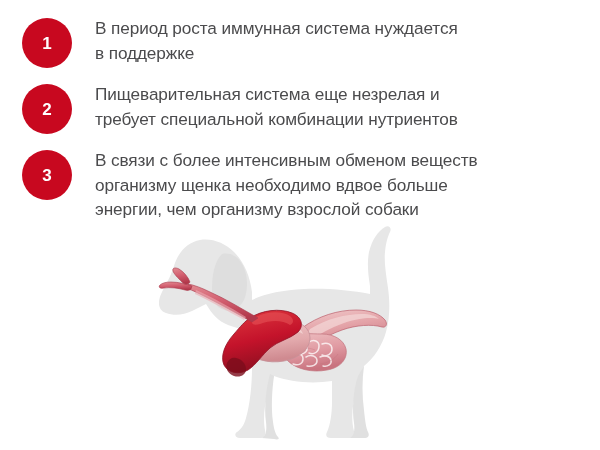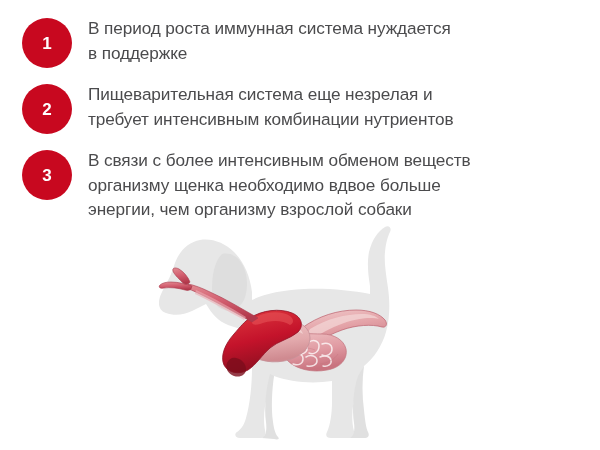--- a/index.html
+++ b/index.html
@@ -41,21 +41,21 @@
     font-weight:bold;
     display:flex;
     align-items:center;
     justify-content:center;
     line-height:1;
     letter-spacing:0;
   }
 
   .bullet-text {
     position:absolute;
-    left:88px; top:-2px;
+    left:95px; top:-2px;
     width:480px;
     color:#4b4b4d;
     font-size:17.2px;
     line-height:24.5px;
     white-space:pre-line;
     letter-spacing:-0.1px;
   }
 
   
   .illustration {
@@ -74,21 +74,21 @@
 
     <div class="bullet-row r0">
       <div class="badge">1</div>
       <div class="bullet-text">В период роста иммунная система нуждается
 в поддержке</div>
     </div>
 
     <div class="bullet-row r1">
       <div class="badge">2</div>
       <div class="bullet-text">Пищеварительная система еще незрелая и
-требует интенсивным комбинации нутриентов</div>
+требует специальной комбинации нутриентов</div>
     </div>
 
     <div class="bullet-row r2">
       <div class="badge">3</div>
       <div class="bullet-text">В связи с более интенсивным обменом веществ
 организму щенка необходимо вдвое больше
 энергии, чем организму взрослой собаки</div>
     </div>
 
   </div>

